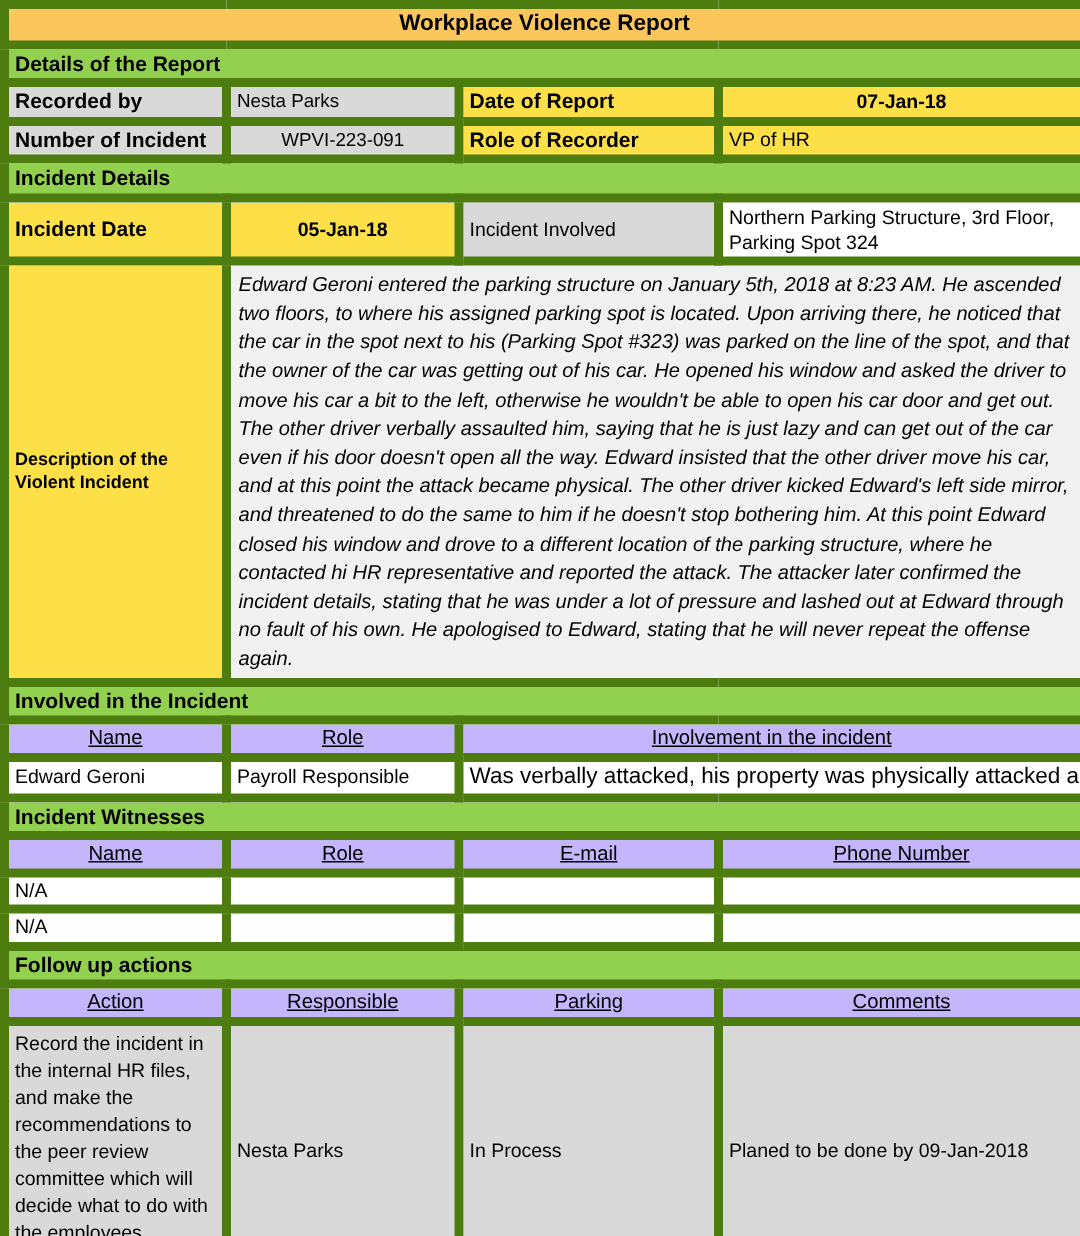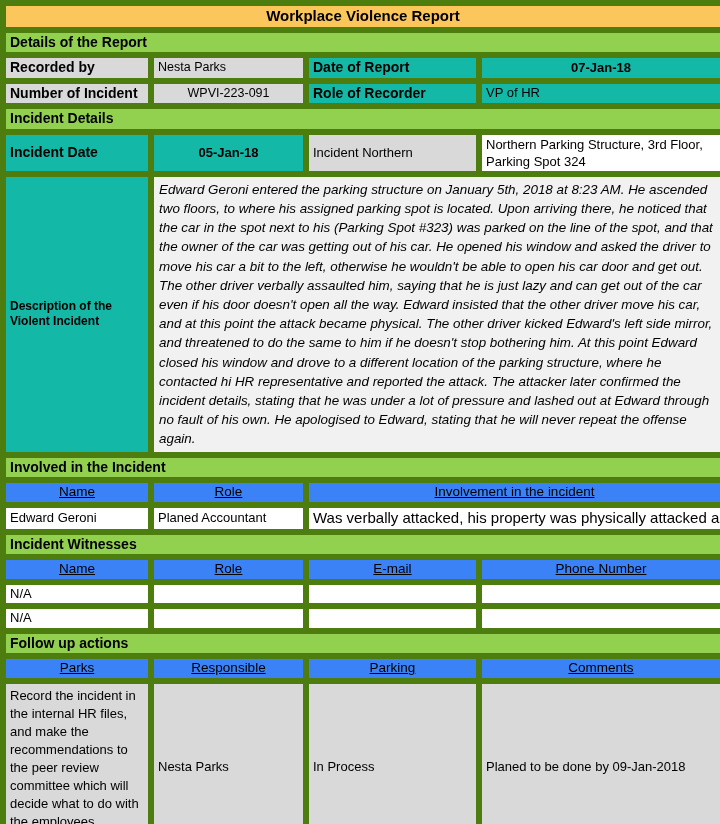--- a/index.html
+++ b/index.html
@@ -6,25 +6,25 @@
   body{width:720px;font-family:"Liberation Sans",sans-serif;color:#000;}
   table.report{
     width:720px;height:824px;border-collapse:collapse;table-layout:fixed;
     border:3px solid #000;background:#fff;
   }
   td{border:6px solid #4d7c0f;padding:1px 4px;overflow:hidden;vertical-align:middle;
      font-size:13px;line-height:1.25;box-sizing:border-box;}
   
   .title-row td{background:#FBC75D;font-weight:bold;text-align:center;font-size:15px;}
   .section-row td{background:#92D050;font-weight:bold;text-align:left;font-size:14px;}
-  .colhead td{background:#3b82f6;text-align:center;font-size:13.5px;}
+  .colhead td{background:#c4b5fd;text-align:center;font-size:13.5px;}
   .colhead td span{text-decoration:underline;}
   
   .bg-gray{background:#D9D9D9;}
-  .bg-lgreen{background:#14b8a6;}
+  .bg-lgreen{background:#fde047;}
   .bg-desc{background:#F1F1F1;font-style:italic;}
   .lbl{font-weight:bold;font-size:14px;}
   .val-center{text-align:center;}
   .bold{font-weight:bold;}
   .small{font-size:12.5px;}
   .desc-label{font-weight:bold;font-size:12px;vertical-align:middle;}
   .desc-text{font-size:13.4px;line-height:19.2px;vertical-align:top;padding:3px 5px;}
   .involve-big{font-size:15px;white-space:nowrap;}
   .action-cell{vertical-align:top;line-height:18px;padding-top:3px;}
   .nowrap{white-space:nowrap;}
@@ -61,39 +61,39 @@
     <td class="bg-lgreen lbl">Role of Recorder</td>
     <td class="bg-lgreen">VP of HR</td>
   </tr>
 
   <tr class="section-row" style="height:20px">
     <td colspan="4">Incident Details</td>
   </tr>
   <tr style="height:40px">
     <td class="bg-lgreen lbl">Incident Date</td>
     <td class="bg-lgreen bold val-center">05-Jan-18</td>
-    <td class="bg-gray">Incident Northern</td>
+    <td class="bg-gray">Incident Involved</td>
     <td class="loc-cell">Northern Parking Structure, 3rd Floor, Parking Spot 324</td>
   </tr>
   <tr style="height:253px">
     <td class="bg-lgreen desc-label">Description of the Violent Incident</td>
     <td colspan="3" class="bg-desc desc-text">Edward Geroni entered the parking structure on January 5th, 2018 at 8:23 AM. He ascended two floors, to where his assigned parking spot is located. Upon arriving there, he noticed that the car in the spot next to his (Parking Spot #323) was parked on the line of the spot, and that the owner of the car was getting out of his car. He opened his window and asked the driver to move his car a bit to the left, otherwise he wouldn't be able to open his car door and get out. The other driver verbally assaulted him, saying that he is just lazy and can get out of the car even if his door doesn't open all the way. Edward insisted that the other driver move his car, and at this point the attack became physical. The other driver kicked Edward's left side mirror, and threatened to do the same to him if he doesn't stop bothering him. At this point Edward closed his window and drove to a different location of the parking structure, where he contacted hi HR representative and reported the attack. The attacker later confirmed the incident details, stating that he was under a lot of pressure and lashed out at Edward through no fault of his own. He apologised to Edward, stating that he will never repeat the offense again.</td>
   </tr>
 
   <tr class="section-row" style="height:20px">
     <td colspan="4">Involved in the Incident</td>
   </tr>
   <tr class="colhead" style="height:18px">
     <td><span>Name</span></td>
     <td><span>Role</span></td>
     <td colspan="2"><span>Involvement in the incident</span></td>
   </tr>
   <tr style="height:19px">
     <td>Edward Geroni</td>
-    <td>Planed Accountant</td>
+    <td>Payroll Responsible</td>
     <td colspan="2" class="involve-big">Was verbally attacked, his property was physically attacked and</td>
   </tr>
 
   <tr class="section-row" style="height:20px">
     <td colspan="4">Incident Witnesses</td>
   </tr>
   <tr class="colhead" style="height:17px">
     <td><span>Name</span></td>
     <td><span>Role</span></td>
     <td><span>E-mail</span></td>
@@ -109,21 +109,21 @@
     <td>N/A</td>
     <td></td>
     <td></td>
     <td></td>
   </tr>
 
   <tr class="section-row" style="height:20px">
     <td colspan="4">Follow up actions</td>
   </tr>
   <tr class="colhead" style="height:17px">
-    <td><span>Parks</span></td>
+    <td><span>Action</span></td>
     <td><span>Responsible</span></td>
     <td><span>Parking</span></td>
     <td><span>Comments</span></td>
   </tr>
   <tr style="height:164px">
     <td class="bg-gray action-cell">Record the incident in the internal HR files, and make the recommendations to the peer review committee which will decide what to do with the employees involved in the incident</td>
     <td class="bg-gray">Nesta Parks</td>
     <td class="bg-gray">In Process</td>
     <td class="bg-gray">Planed to be done by 09-Jan-2018</td>
   </tr>

